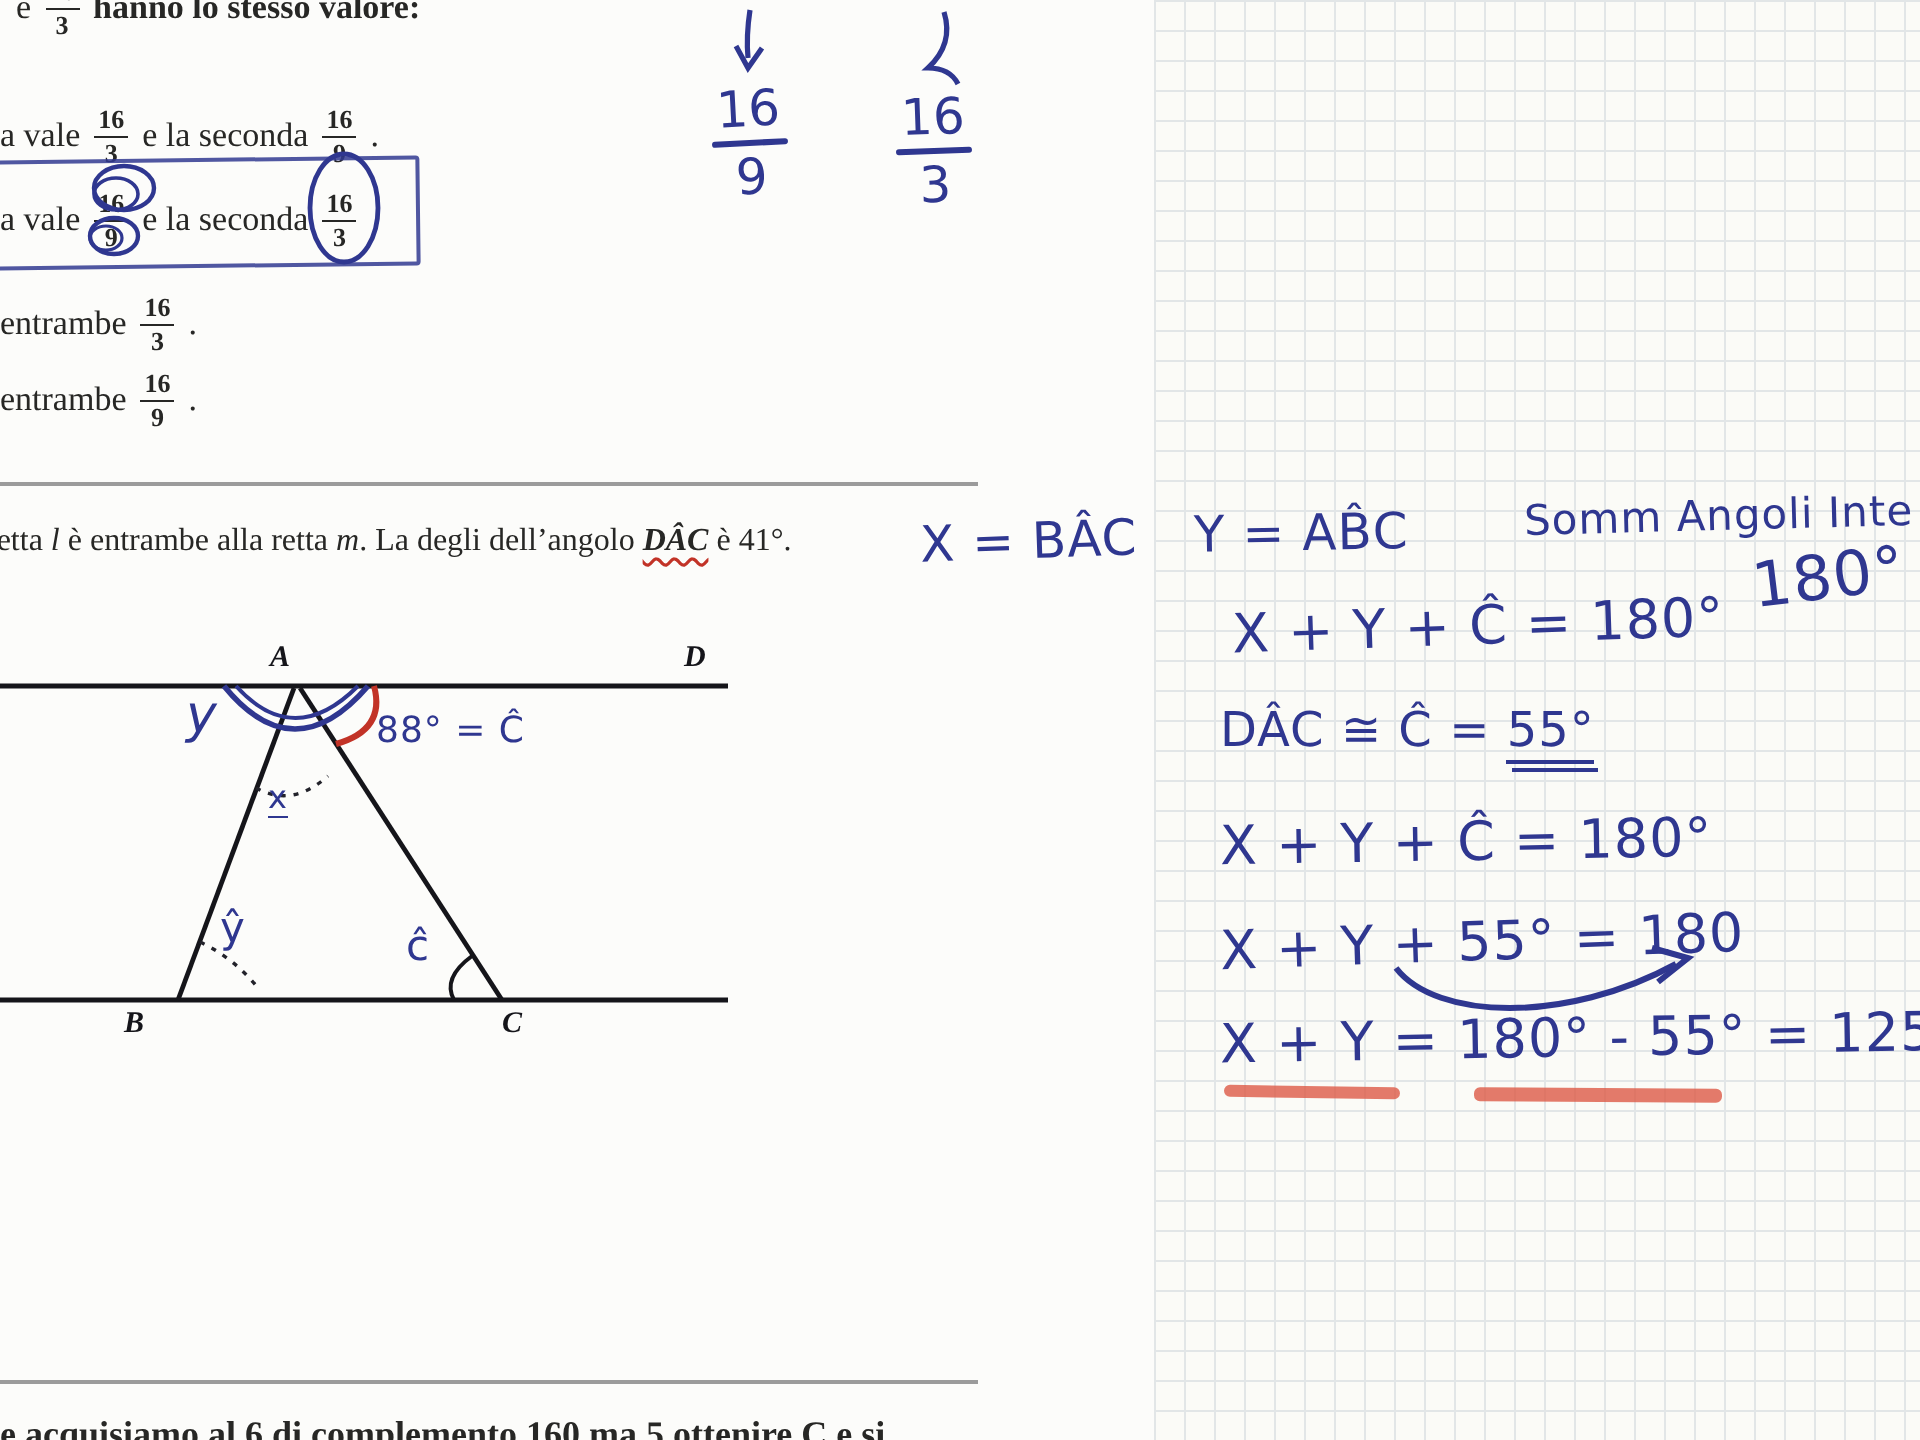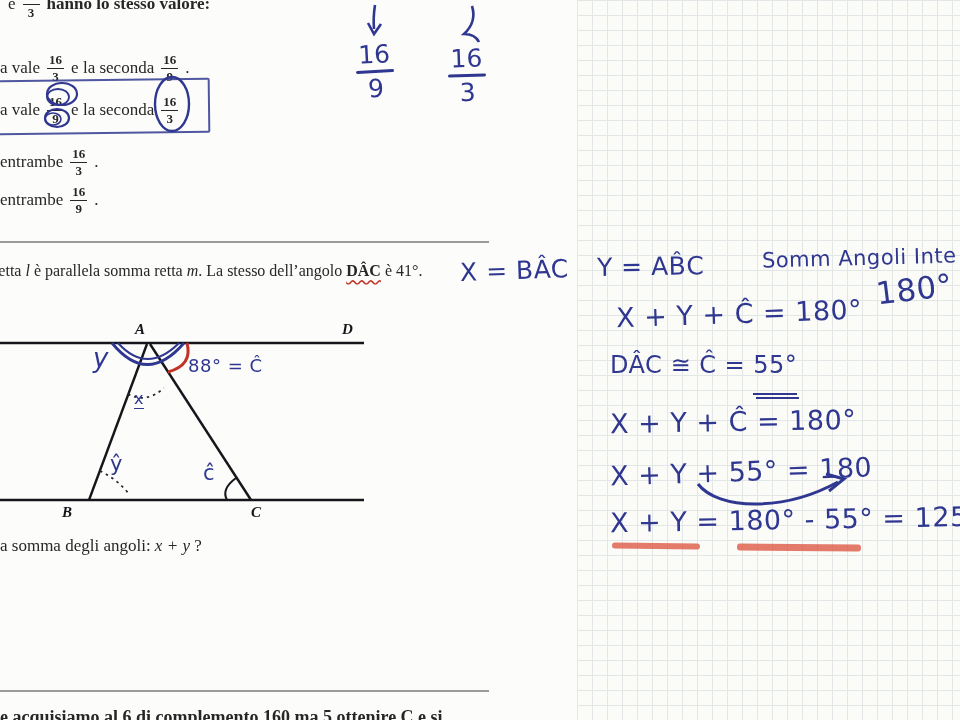--- a/index.html
+++ b/index.html
@@ -19,22 +19,22 @@
   .frac .d{display:block;padding-top:1.5px;}
   .divider{position:absolute;left:0;width:489px;height:2px;background:#9b9b9b;}
   .hand{position:absolute;font-family:"DejaVu Sans",sans-serif;color:#2f3790;letter-spacing:0.5px;
         white-space:nowrap;line-height:1.1;}
   .hfrac{position:absolute;text-align:center;font-family:"DejaVu Sans",sans-serif;color:#2f3790;}
   .hfrac .n,.hfrac .d{display:block;font-size:25px;line-height:1;}
   .hfrac .bar{display:block;height:3px;background:#2f3790;width:38px;margin:3px auto;border-radius:2px;}
   .ital{font-style:italic;}
   .bold{font-weight:bold;}
   .angle-red-underline{text-decoration:underline;text-decoration-style:wavy;
-        text-decoration-color:#c23327;text-underline-offset:3px;}
-  .uu{position:relative;border-bottom:2.5px solid #2f3790;padding-bottom:14px;}
+        text-decoration-color:#c23327;text-underline-offset:3px;font-style:italic;}
+  .uu{position:relative;border-bottom:2.5px solid #2f3790;padding-bottom:1px;}
   .uu::after{content:"";position:absolute;left:3px;right:-2px;bottom:-6px;height:2.5px;background:#2f3790;}
   .hand-box{position:absolute;border:2px solid rgba(49,57,144,0.85);border-radius:2px;
         transform:rotate(-0.7deg);}
   .red-marker{position:absolute;background:#dd5a46;opacity:.8;border-radius:3px;}
   .diagram-label{position:absolute;font-family:"Liberation Serif",serif;font-weight:bold;
         font-style:italic;font-size:15px;color:#15151a;}
   svg{position:absolute;overflow:visible;}
 </style>
 </head>
 <body>
@@ -104,21 +104,21 @@
     <span class="frac">
         <span class="n">16</span>
         <span class="d">9</span>
       </span>
     <span class="print t17">.</span>
   </div>
 
   <div class="divider" style="top:241px;"></div>
 
   <div class="abs print" style="left:-7px;top:262px;font-size:16px;white-space:nowrap;">
-    <span>retta </span><span class="ital">l</span><span> è parallela somma retta </span><span class="ital">m</span><span>. La stesso dell’angolo </span><span class="angle-red-underline bold">DÂC</span><span> è 41°.</span>
+    <span>retta </span><span class="ital">l</span><span> è entrambe alla retta </span><span class="ital">m</span><span>. La degli dell’angolo </span><span class="angle-red-underline bold">DÂC</span><span> è 41°.</span>
   </div>
 
   <svg style="left:0;top:318px;" width="380" height="200" viewBox="0 0 380 200">
 
     <line x1="0" y1="25" x2="364" y2="25" stroke="#15151a" stroke-width="2.6"></line>
 
     <line x1="0" y1="182" x2="364" y2="182" stroke="#15151a" stroke-width="2.6"></line>
 
     <line x1="147" y1="26" x2="89" y2="182" stroke="#15151a" stroke-width="2.4"></line>
     <line x1="150" y1="26" x2="251" y2="182" stroke="#15151a" stroke-width="2.4"></line>
@@ -138,23 +138,20 @@
   <span class="diagram-label" style="left:135px;top:321px;">A</span>
   <span class="diagram-label" style="left:342px;top:321px;">D</span>
   <span class="diagram-label" style="left:62px;top:504px;">B</span>
   <span class="diagram-label" style="left:251px;top:504px;">C</span>
   <span class="hand ital" style="left:93px;top:344px;font-size:26px;">y</span>
   <span class="hand" style="left:188px;top:356px;font-size:18px;">88° = Ĉ</span>
   <span class="hand" style="left:134px;top:390px;font-size:16px;border-bottom:1.5px solid #2f3790;">x</span>
   <span class="hand" style="left:110px;top:453px;font-size:21px;">ŷ</span>
   <span class="hand" style="left:203px;top:462px;font-size:21px;">ĉ</span>
 
-  <div class="abs print" style="left:0;top:536px;font-size:17px;white-space:nowrap;">
-    <span>a somma degli angoli: </span><span class="ital">x + y</span><span> ?</span>
-  </div>
 
   <div class="divider" style="top:690px;"></div>
 
   <div class="abs print bold" style="left:0;top:707px;font-size:18px;white-space:nowrap;">e acquisiamo al 6 di complemento 160 ma 5 ottenire C e si</div>
 
   <svg style="left:360px;top:2px;" width="30" height="40" viewBox="0 0 30 40">
     <path d="M 15,3 Q 13,16 14,27" fill="none" stroke="#2f3790" stroke-width="2.6"></path>
     <path d="M 8,21 L 14,32 L 21,22" fill="none" stroke="#2f3790" stroke-width="2.6"></path>
   </svg>
   <div class="hfrac" style="left:352px;top:42px;width:46px;transform:rotate(-3deg);">

